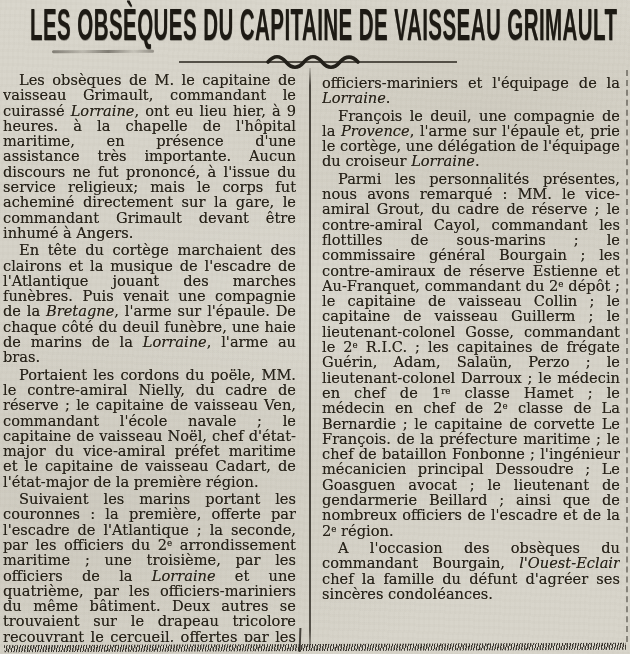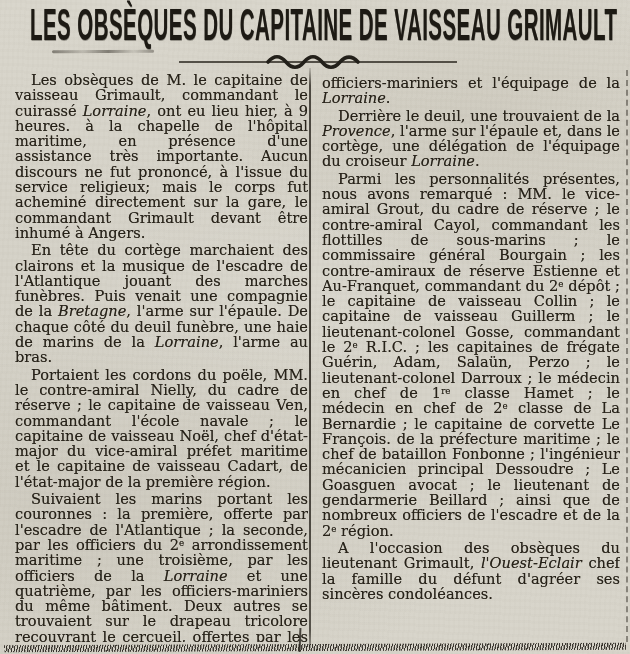--- a/index.html
+++ b/index.html
@@ -49,21 +49,21 @@
   }
   .header-rule{position:absolute;left:178px;top:52px;width:280px;height:18px;}
   .col{
     position:absolute;
     font-size:14.6px;
     line-height:15.3px;
     text-align:justify;
     overflow:hidden;
     text-shadow:0 0 0.6px rgba(39,34,25,0.55);
   }
-  .col-left{left:15px;top:72px;width:293px;height:570px;}
+  .col-left{left:3px;top:72px;width:293px;height:570px;}
   .col-right{left:322px;top:75px;width:298px;height:576px;}
   .col p{margin:2px 0;}
   .col p:first-child{margin-top:0;}
   .col p.indent{text-indent:16px;}
   .it{font-style:italic;}
   sup{font-size:0.6em;line-height:0;vertical-align:0.5em;}
   .col-divider{
     position:absolute;left:309px;top:68px;width:2px;height:580px;
     background:linear-gradient(180deg, rgba(43,39,32,0.15), rgba(43,39,32,0.8) 3%, rgba(43,39,32,0.85) 60%, rgba(43,39,32,0.75) 97%, rgba(43,39,32,0.35));
   }
@@ -102,21 +102,21 @@
 </div>
 
 <div class="col col-left">
     <p class="indent"><span>Les obsèques de M. le capitaine de vaisseau Grimault, commandant le cuirassé </span><span class="it">Lorraine</span><span>, ont eu lieu hier, à 9 heures. à la chapelle de l'hôpital maritime, en présence d'une assistance très importante. Aucun discours ne fut prononcé, à l'issue du service religieux; mais le corps fut acheminé directement sur la gare, le commandant Grimault devant être inhumé à Angers.</span></p>
     <p class="indent"><span>En tête du cortège marchaient des clairons et la musique de l'escadre de l'Atlantique jouant des marches funèbres. Puis venait une compagnie de la </span><span class="it">Bretagne</span><span>, l'arme sur l'épaule. De chaque côté du deuil funèbre, une haie de marins de la </span><span class="it">Lorraine</span><span>, l'arme au bras.</span></p>
     <p class="indent"><span>Portaient les cordons du poële, MM. le contre-amiral Nielly, du cadre de réserve ; le capitaine de vaisseau Ven, commandant l'école navale ; le capitaine de vaisseau Noël, chef d'état-major du vice-amiral préfet maritime et le capitaine de vaisseau Cadart, de l'état-major de la première région.</span></p>
     <p class="indent"><span>Suivaient les marins portant les couronnes : la première, offerte par l'escadre de l'Atlantique ; la seconde, par les officiers du 2</span><sup>e</sup><span> arrondissement maritime ; une troisième, par les officiers de la </span><span class="it">Lorraine</span><span> et une quatrième, par les officiers-mariniers du même bâtiment. Deux autres se trouvaient sur le drapeau tricolore recouvrant le cercueil, offertes par les officiers des cuirassés </span></p>
   </div>
 <div class="col col-right">
     <p class=""><span>officiers-mariniers et l'équipage de la </span><span class="it">Lorraine</span><span>.</span></p>
-    <p class="indent"><span>Derrière le deuil, une trouvaient de la </span><span class="it">Provence</span><span>, l'arme sur l'épaule et, dans le cortège, une délégation de l'équipage du croiseur </span><span class="it">Lorraine</span><span>.</span></p>
+    <p class="indent"><span>François le deuil, une compagnie de la </span><span class="it">Provence</span><span>, l'arme sur l'épaule et, prie le cortège, une délégation de l'équipage du croiseur </span><span class="it">Lorraine</span><span>.</span></p>
     <p class="indent"><span>Parmi les personnalités présentes, nous avons remarqué : MM. le vice-amiral Grout, du cadre de réserve ; le contre-amiral Cayol, commandant les flottilles de sous-marins ; le commissaire général Bourgain ; les contre-amiraux de réserve Estienne et Au-Franquet, commandant du 2</span><sup>e</sup><span> dépôt ; le capitaine de vaisseau Collin ; le capitaine de vaisseau Guillerm ; le lieutenant-colonel Gosse, commandant le 2</span><sup>e</sup><span> R.I.C. ; les capitaines de frégate Guérin, Adam, Salaün, Perzo ; le lieutenant-colonel Darroux ; le médecin en chef de 1</span><sup>re</sup><span> classe Hamet ; le médecin en chef de 2</span><sup>e</sup><span> classe de La Bernardie ; le capitaine de corvette Le François. de la préfecture maritime ; le chef de bataillon Fonbonne ; l'ingénieur mécanicien principal Dessoudre ; Le Goasguen avocat ; le lieutenant de gendarmerie Beillard ; ainsi que de nombreux officiers de l'escadre et de la 2</span><sup>e</sup><span> région.</span></p>
-    <p class="indent"><span>A l'occasion des obsèques du lieutenant Grimault, </span><span class="it">l'Ouest-Eclair</span><span> chef la famille du défunt d'agréer ses sincères condoléances.</span></p>
+    <p class="indent"><span>A l'occasion des obsèques du commandant Bourgain, </span><span class="it">l'Ouest-Eclair</span><span> chef la famille du défunt d'agréer ses sincères condoléances.</span></p>
   </div>
 
 <div class="col-divider"></div>
 <div class="right-edge-rule"></div>
 <div class="bottom-tick"></div>
 <div class="bottom-rule"></div>
 
 </body></html>

